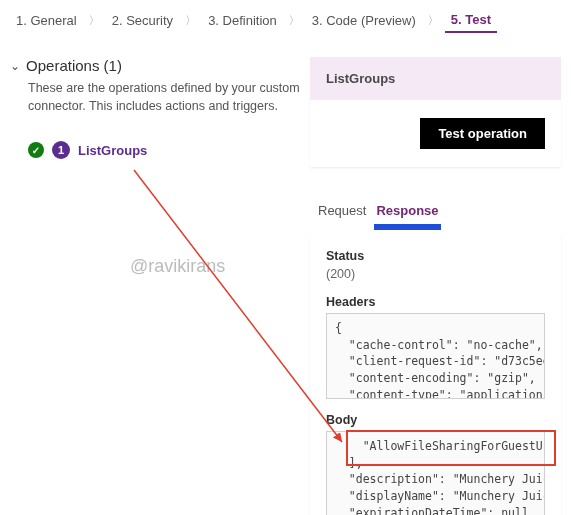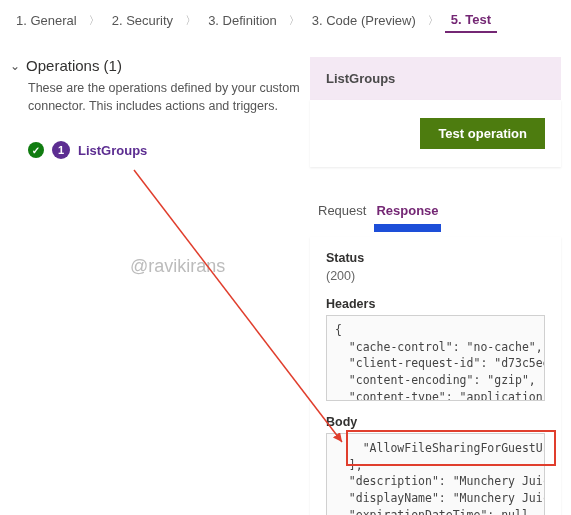--- a/index.html
+++ b/index.html
@@ -13,24 +13,24 @@
   .right { flex: 1; min-width: 0; }
   .op-header { display: flex; align-items: center; gap: 6px; font-size: 15px; color: #323130; margin-bottom: 6px; }
   .op-header .chev-down { font-size: 12px; color: #555; }
   .op-desc { font-size: 12.5px; color: #555; line-height: 1.4; margin-bottom: 26px; padding-left: 18px; }
   .op-item { display: flex; align-items: center; gap: 8px; padding-left: 18px; }
   .ic-check { width: 16px; height: 16px; border-radius: 50%; background: #107c10; color: #fff; display: flex; align-items: center; justify-content: center; font-size: 10px; font-weight: bold; }
   .ic-num { width: 18px; height: 18px; border-radius: 50%; background: #5c2d91; color: #fff; display: flex; align-items: center; justify-content: center; font-size: 11px; font-weight: 600; }
   .op-name { font-weight: 600; color: #5c2d91; font-size: 13px; }
   .panel-head { background: #f4e9f4; padding: 14px 16px; font-weight: 600; color: #4a4a4a; font-size: 13px; }
   .panel-body { background: #fff; padding: 18px 16px; text-align: right; box-shadow: 0 1px 2px rgba(0,0,0,0.08); margin-bottom: 30px; }
-  .btn-test { background: #4d7c0f; color: #fff; border: none; padding: 8px 18px; font-size: 13px; cursor: pointer; font-weight: 600; }
+  .btn-test { background: #000000; color: #fff; border: none; padding: 8px 18px; font-size: 13px; cursor: pointer; font-weight: 600; }
   .tabs { display: flex; gap: 6px; padding: 0 6px; border-bottom: 1px solid transparent; }
   .tab { padding: 6px 2px; font-size: 13px; color: #555; cursor: pointer; }
-  .tab.active { color: #742774; font-weight: 600; border-bottom: 8px solid #1d4ed8; }
+  .tab.active { color: #742774; font-weight: 600; border-bottom: 6px solid #1d4ed8; }
   .resp { background: #fff; box-shadow: 0 1px 2px rgba(0,0,0,0.08); padding: 14px 16px 0 16px; margin-top: 4px; }
   .lbl { font-weight: 600; font-size: 12.5px; margin-bottom: 4px; color: #323130; }
   .val { font-size: 12.5px; color: #666; margin-bottom: 14px; }
   .codebox { border: 1px solid #d0d0d0; background: #fafafa; font-family: Consolas, monospace; font-size: 11.5px; color: #444; padding: 6px 8px; line-height: 1.45; white-space: pre; overflow-x: auto; margin-bottom: 14px; position: relative; }
   .codebox.headers { height: 86px; overflow: hidden; }
   .codebox.body { height: 130px; overflow: hidden; padding: 6px 8px; }
   .hl { border: 2px solid #e03e2d; position: absolute; pointer-events:none; }
   .hl1 { left: 346px; top: 430px; width: 210px; height: 36px; }
   .watermark { position: absolute; left: 130px; top: 256px; color: #bcbcbc; font-size: 18px; font-weight: 500; pointer-events:none; }
   svg.arrow { position:absolute; left:130px; top:166px; width:230px; height:290px; pointer-events:none; }

